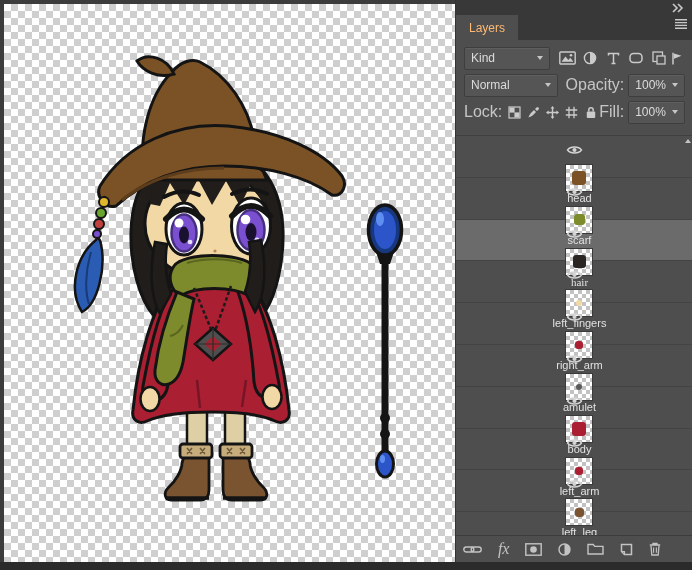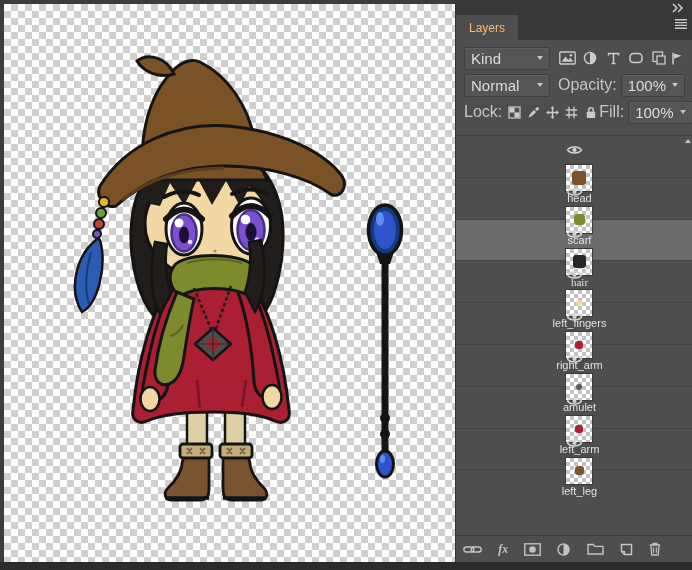--- a/index.html
+++ b/index.html
@@ -25,21 +25,21 @@
   .tab{position:absolute;left:0;bottom:0;height:25px;background:#4e4e4e;padding:0 13px;
     display:flex;align-items:center;cursor:pointer;}
   .tab span{color:#fdba74;font-size:12px;}
   .panel-menu-btn{position:absolute;right:5px;bottom:6px;cursor:pointer;}
 
   .controls{flex:0 0 88px;padding:7px 8px 0;}
   .controls .row{height:22px;margin-bottom:5px;display:flex;align-items:center;}
   .dropdown{background:#555;border:1px solid #3e3e3e;border-radius:2px;height:21px;
     display:flex;align-items:center;justify-content:space-between;padding:0 6px;
     box-shadow:inset 0 1px 0 rgba(255,255,255,0.06);cursor:pointer;}
-  .dropdown span{color:#dcdcdc;font-size:15px;white-space:nowrap;}
+  .dropdown span{color:#dcdcdc;font-size:12px;white-space:nowrap;}
   .chev{width:0;height:0;border-left:3.5px solid transparent;border-right:3.5px solid transparent;
     border-top:4px solid #c6c6c6;margin-left:6px;flex:0 0 auto;}
   .dd-kind{width:74px;}
   .dd-blend{width:108px;}
   .dd-val{width:56px;}
   .lbl{color:#c6c6c6;font-size:16px;white-space:nowrap;}
   .filter-icons{display:flex;gap:2px;margin-left:7px;align-items:center;}
   .icon-btn{display:flex;align-items:center;justify-content:center;width:21px;height:20px;cursor:pointer;}
   .flag-btn{margin-left:auto;width:16px;}
   .opacity-lbl{margin-left:8px;}
@@ -62,21 +62,21 @@
     display:flex;align-items:center;justify-content:center;}
   .thumb-content{border-radius:3px;}
   .layer-name{align-self:center;margin-left:10px;font-size:11px;color:#e2e2e2;}
   .list-scroll{position:absolute;top:0;right:0;width:11px;height:100%;}
   .scroll-up{position:absolute;top:3px;right:2px;width:0;height:0;
     border-left:3.5px solid transparent;border-right:3.5px solid transparent;border-bottom:4.5px solid #c4c4c4;}
 
   .panel-footer{flex:0 0 26px;border-top:1px solid #3c3c3c;display:flex;align-items:center;
     justify-content:space-between;padding:0 32px 0 7px;background:#4e4e4e;}
   .panel-footer .icon-btn{width:auto;}
-  .fx{font-size:12px;font-style:italic;font-weight:bold;color:#c3c3c3;
+  .fx{font-size:16px;font-style:italic;font-weight:normal;color:#c3c3c3;
     font-family:"Liberation Serif","DejaVu Serif",serif;}
 </style>
 </head>
 <body>
 
 <div class="app">
 
   <div class="canvas-area">
     <svg class="artwork" viewBox="0 0 451 558">
 
@@ -363,20 +363,32 @@
     <div class="layer-name">amulet</div>
   </div>
         <div class="layer-row">
     <div class="eye-cell">
       <svg width="17" height="12" viewBox="0 0 17 12">
         <path d="M1.5,6 C4.5,2 12.5,2 15.5,6 C12.5,10 4.5,10 1.5,6 Z" fill="none" stroke="#d4d4d4" stroke-width="1.4"></path>
         <circle cx="8.5" cy="6" r="2.1" fill="#d4d4d4"></circle>
       </svg>
     </div>
     <div class="thumb">
+      <div class="thumb-content" style="width: 14px; height: 14px; background: rgb(170, 31, 50);"></div>
+    </div>
+    <div class="layer-name">body</div>
+  </div>
+        <div class="layer-row">
+    <div class="eye-cell">
+      <svg width="17" height="12" viewBox="0 0 17 12">
+        <path d="M1.5,6 C4.5,2 12.5,2 15.5,6 C12.5,10 4.5,10 1.5,6 Z" fill="none" stroke="#d4d4d4" stroke-width="1.4"></path>
+        <circle cx="8.5" cy="6" r="2.1" fill="#d4d4d4"></circle>
+      </svg>
+    </div>
+    <div class="thumb">
       <div class="thumb-content" style="width: 8px; height: 8px; background: rgb(170, 31, 50);"></div>
     </div>
     <div class="layer-name">left_arm</div>
   </div>
         <div class="layer-row">
     <div class="eye-cell">
       <svg width="17" height="12" viewBox="0 0 17 12">
         <path d="M1.5,6 C4.5,2 12.5,2 15.5,6 C12.5,10 4.5,10 1.5,6 Z" fill="none" stroke="#d4d4d4" stroke-width="1.4"></path>
         <circle cx="8.5" cy="6" r="2.1" fill="#d4d4d4"></circle>
       </svg>

